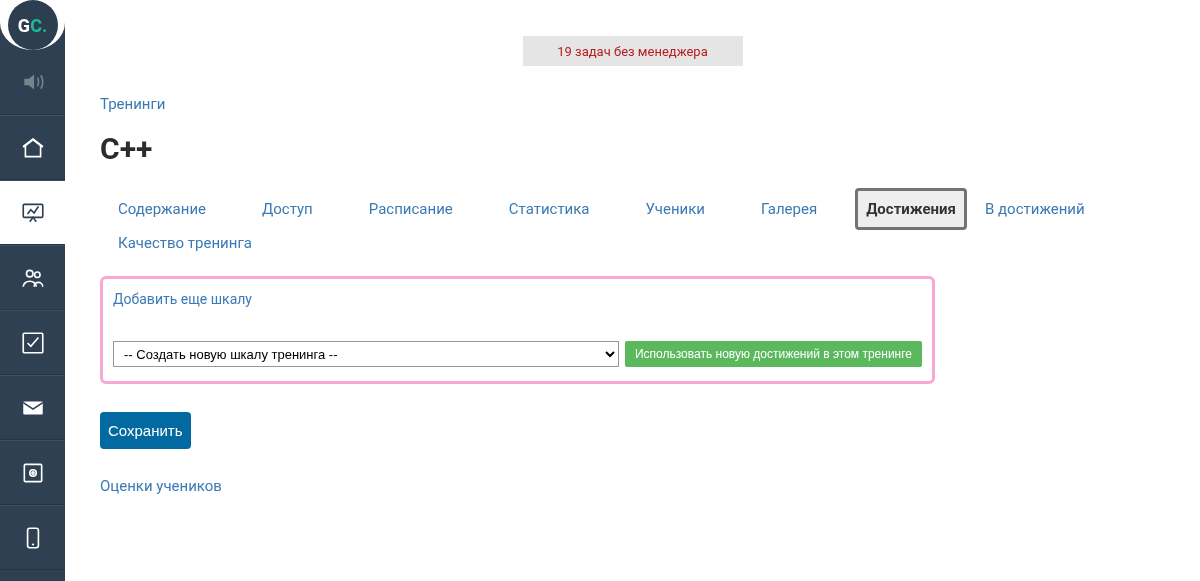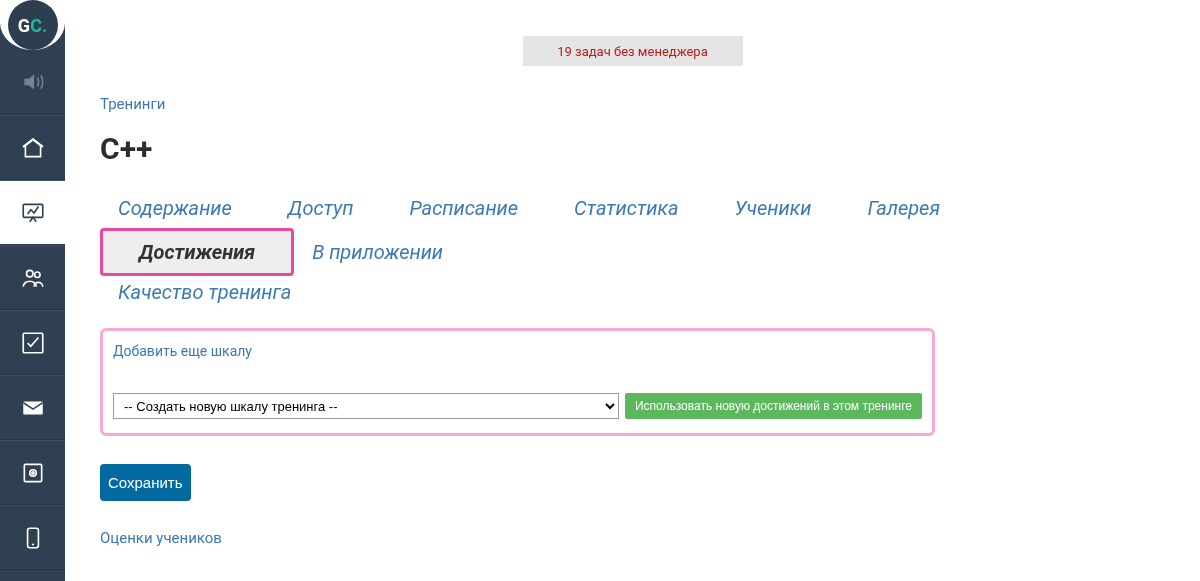--- a/index.html
+++ b/index.html
@@ -13,23 +13,23 @@
     .side-item.active { background:#fff; }
     .side-item svg { width:26px; height:26px; fill:none; stroke:#fff; stroke-width:1.5; }
     .side-item.active svg { stroke:#2f4052; }
     .side-item.first{border-top:none;}
     .top-bar { position:absolute; left:65px; top:0; right:0; height:30px; display:flex; justify-content:center; }
     .tasks-box { min-width:220px; padding:4px 16px; background:#e5e5e5; color:#b91c1c; font-size:13px; display:flex; align-items:center; justify-content:center; height:30px;margin-top:36px; }
     .content { position:absolute; left:65px; top:0; right:0; padding:95px 35px 0; }
     .breadcrumb { color:#3b7ab5; font-size:15px; margin-bottom:18px; cursor:pointer; display:inline-block;}
     .page-title { font-size:30px; font-weight:700; color:#2c2c2c; margin-bottom:22px; }
     .tabs { display:flex; flex-wrap:wrap; gap:0; margin-bottom:24px; align-items:center;}
-    .tab { padding:8px 18px; color:#3b7ab5; font-size:20px; cursor:pointer; white-space:nowrap;font-style:italic;}
+    .tab { padding:8px 18px; color:#3b7ab5; font-size:15px; cursor:pointer; white-space:nowrap;}
     .tab.sp { margin-right:20px;}
-    .tab.active { background:#eeeeee; color:#333; font-weight:700; border:3px solid #ec4899; border-radius:4px; padding:9px 36px;}
+    .tab.active { background:#eeeeee; color:#333; font-weight:700; border:3px solid #737373; border-radius:4px; padding:9px 8px;}
     .tab-row2{ width:100%; margin-top:4px;}
     .scale-panel { border:3px solid #f9a8d4; border-radius:6px; padding:12px 10px 14px; margin-bottom:28px; display:flex; flex-direction:column; gap:6px; max-width:835px;}
     .panel-label { color:#3b7ab5; font-size:14px; }
     .panel-row { display:flex; gap:6px; align-items:stretch;margin-top:28px;}
     .panel-row select { flex:1; height:26px; border:1px solid #999; background:#fff; font-size:13px; padding:2px 6px; }
     .apply-btn { background:#5cb85c; color:#fff; border:none; padding:0 10px; font-size:12px; cursor:pointer; border-radius:2px;}
     .save-btn { background:#0369a1; color:#fff; border:none; padding:10px 8px; font-size:15px; border-radius:4px; cursor:pointer; margin-bottom:28px;}
     .link2 { color:#3b7ab5; font-size:15px; cursor:pointer; display:inline-block;}
   </style>
 </head>
@@ -105,21 +105,21 @@
   <h1 class="page-title">С++</h1>
 
   <div class="tabs">
     <span class="tab sp">Содержание</span>
     <span class="tab sp">Доступ</span>
     <span class="tab sp">Расписание</span>
     <span class="tab sp">Статистика</span>
     <span class="tab sp">Ученики</span>
     <span class="tab sp">Галерея</span>
     <span class="tab active">Достижения</span>
-    <span class="tab">В приложении</span>
+    <span class="tab">В достижений</span>
     <div class="tab-row2">
       <span class="tab" style="padding-left:18px">Качество тренинга</span>
     </div>
   </div>
 
   <div class="scale-panel">
     <div class="panel-label">Добавить еще шкалу</div>
     <div class="panel-row">
       <select>
         <option>-- Создать новую шкалу тренинга --</option>

